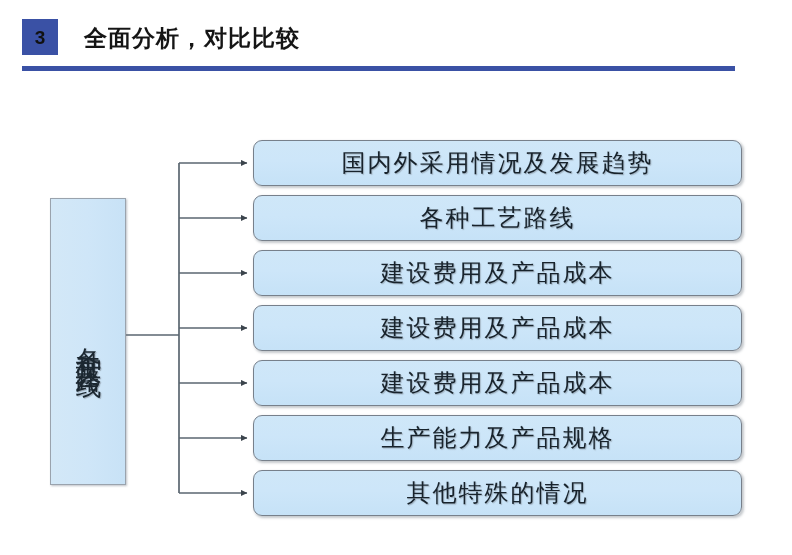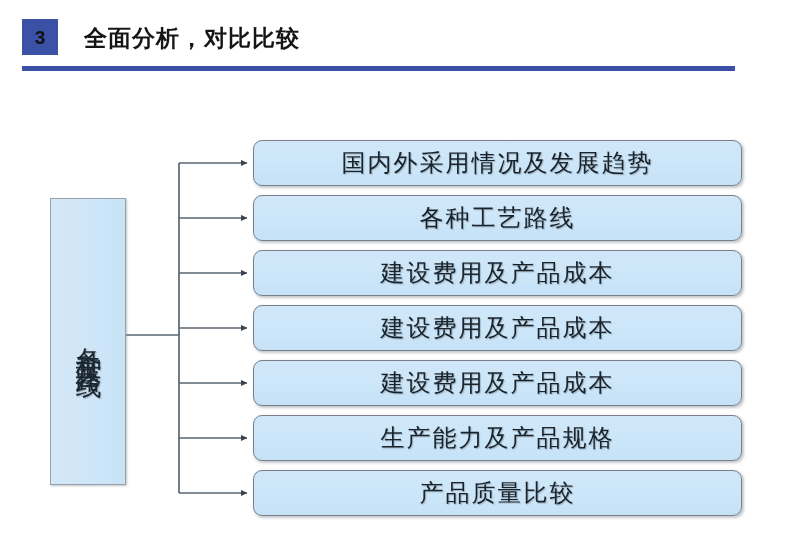--- a/index.html
+++ b/index.html
@@ -176,16 +176,16 @@
   <div class="item-box" style="top:225px">
     <span class="item-label">建设费用及产品成本</span>
   </div>
   <div class="item-box" style="top:280px">
     <span class="item-label">建设费用及产品成本</span>
   </div>
   <div class="item-box" style="top:335px">
     <span class="item-label">生产能力及产品规格</span>
   </div>
   <div class="item-box" style="top:390px">
-    <span class="item-label">产品质量比较</span>
+    <span class="item-label">其他特殊的情况</span>
   </div>
 
 </div>
 
 </body></html>

